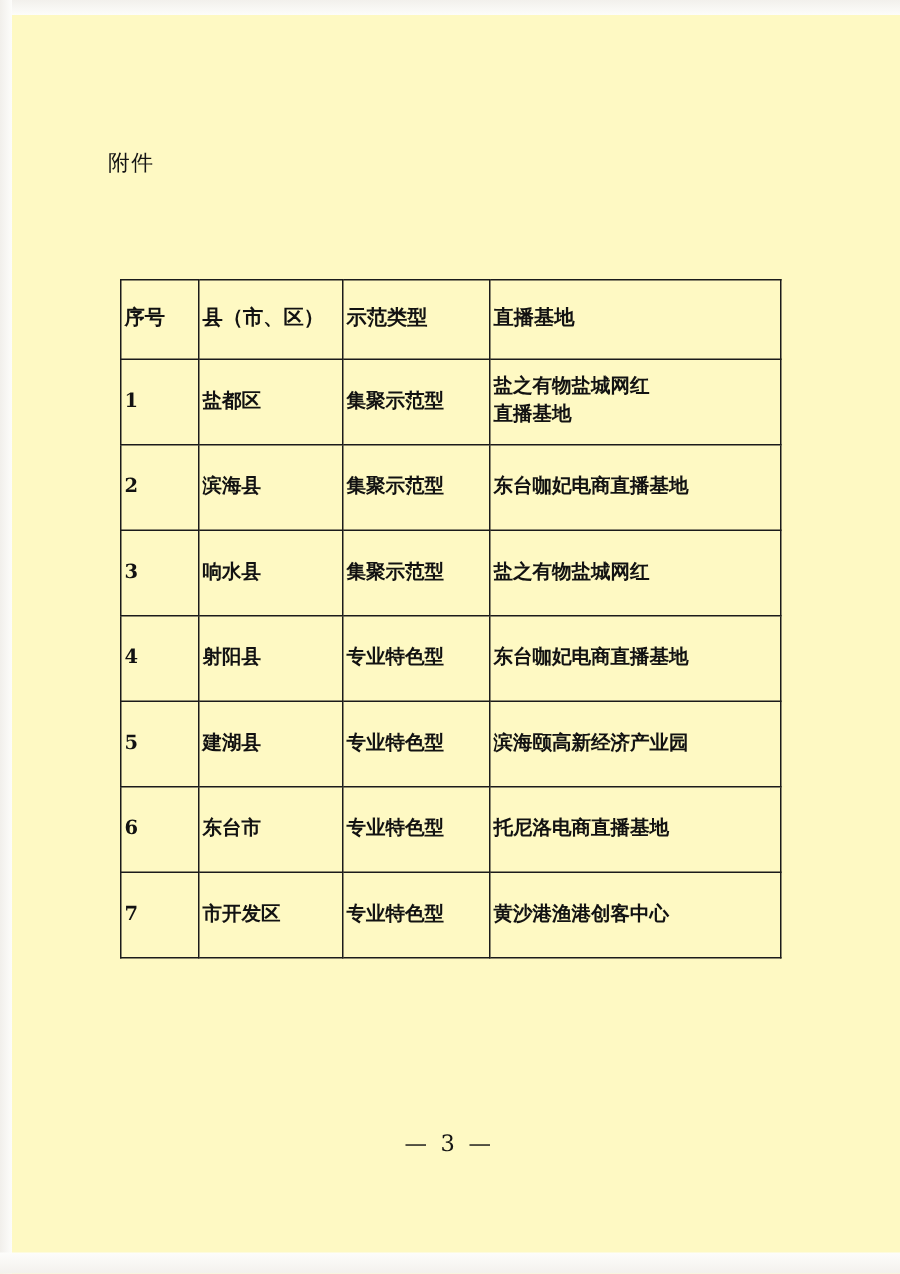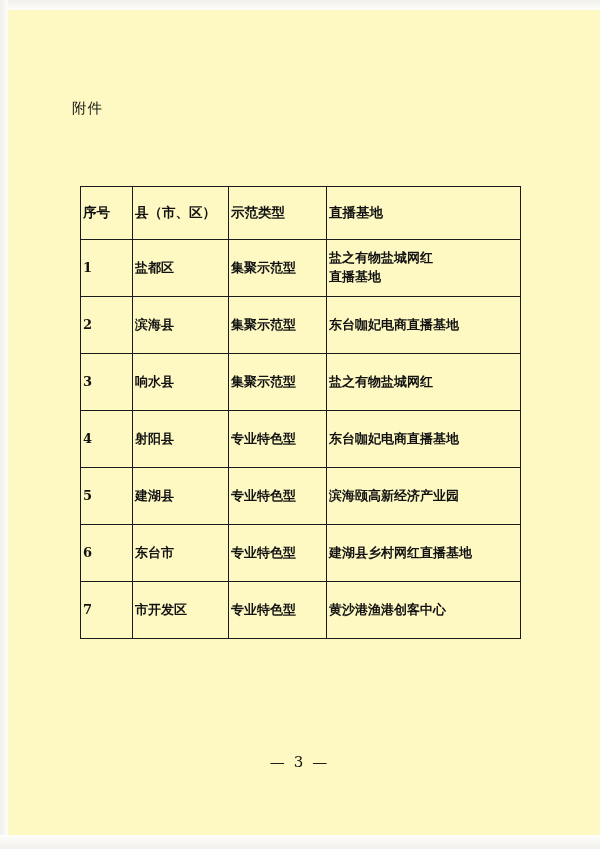--- a/index.html
+++ b/index.html
@@ -178,21 +178,21 @@
           <td>专业特色型</td>
           <td>
               <span class="cell-multiline">滨海颐高新经济产业园</span>
             </td>
         </tr>
         <tr>
           <td>6</td>
           <td>东台市</td>
           <td>专业特色型</td>
           <td>
-              <span class="cell-multiline">建湖县乡村网红直播基地</span>
+              <span class="cell-multiline">托尼洛电商直播基地</span>
             </td>
         </tr>
         <tr>
           <td>7</td>
           <td>市开发区</td>
           <td>专业特色型</td>
           <td>
               <span class="cell-multiline">黄沙港渔港创客中心</span>
             </td>
         </tr>

